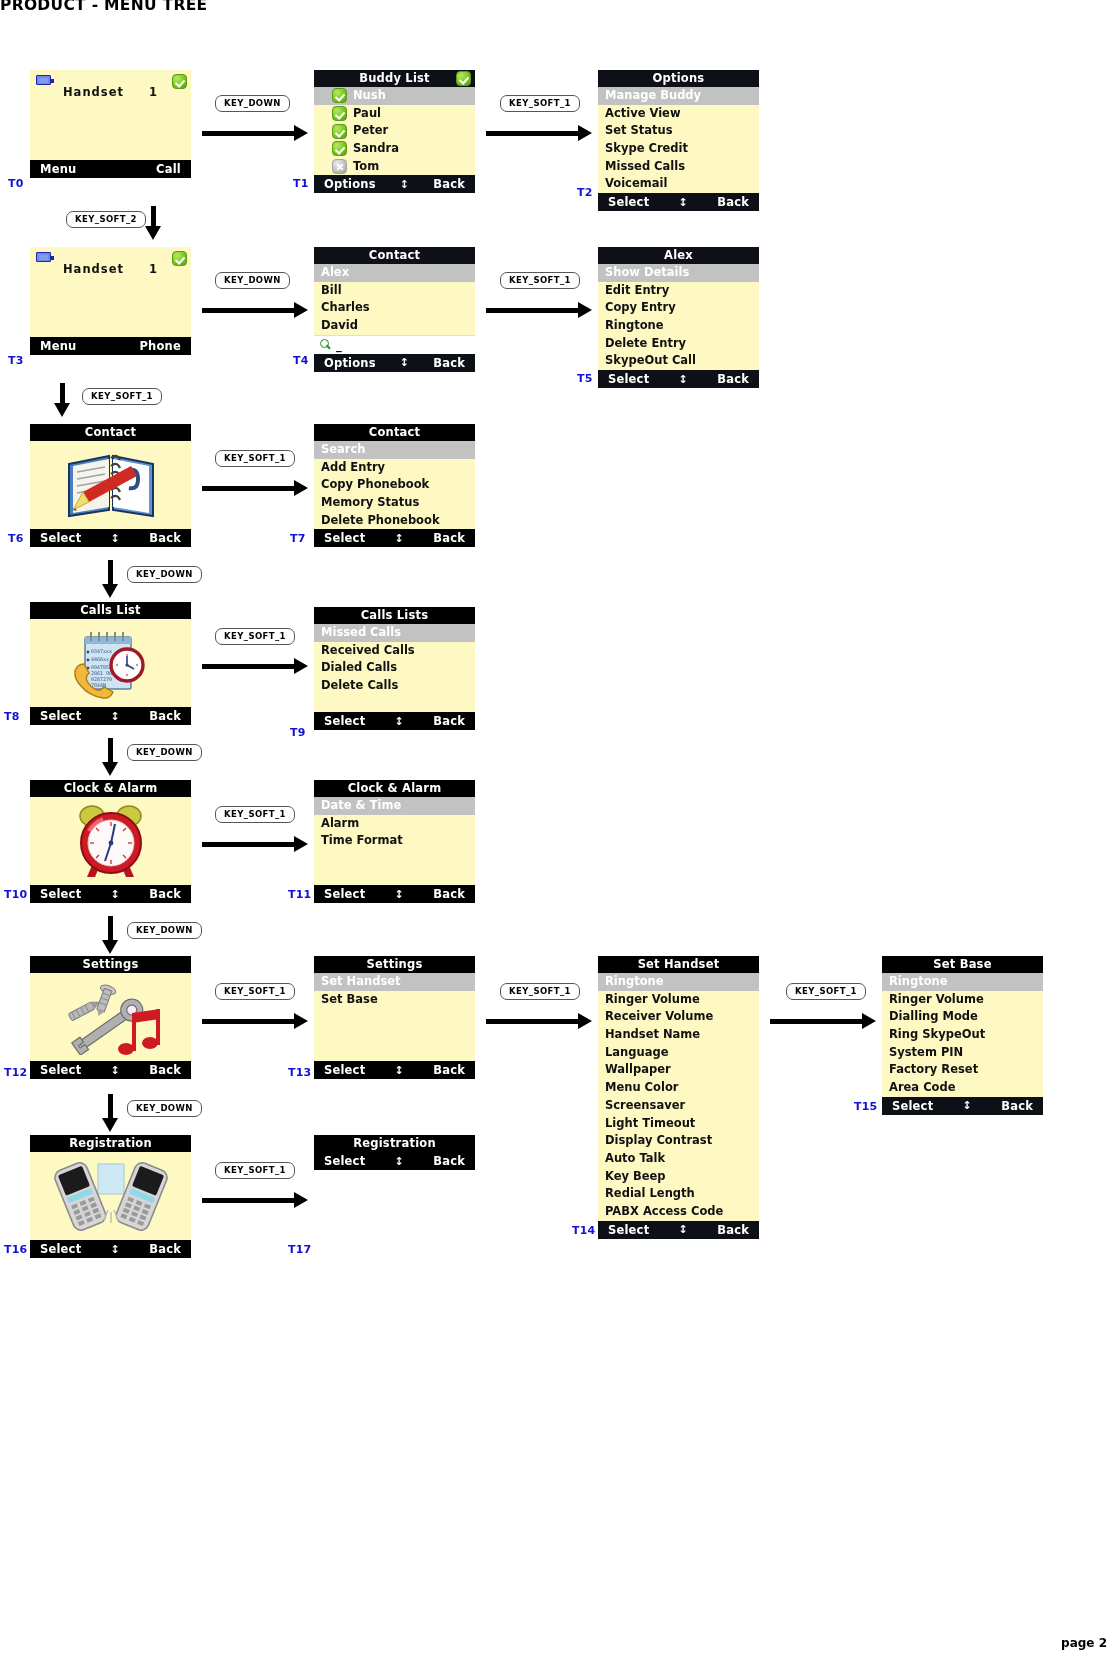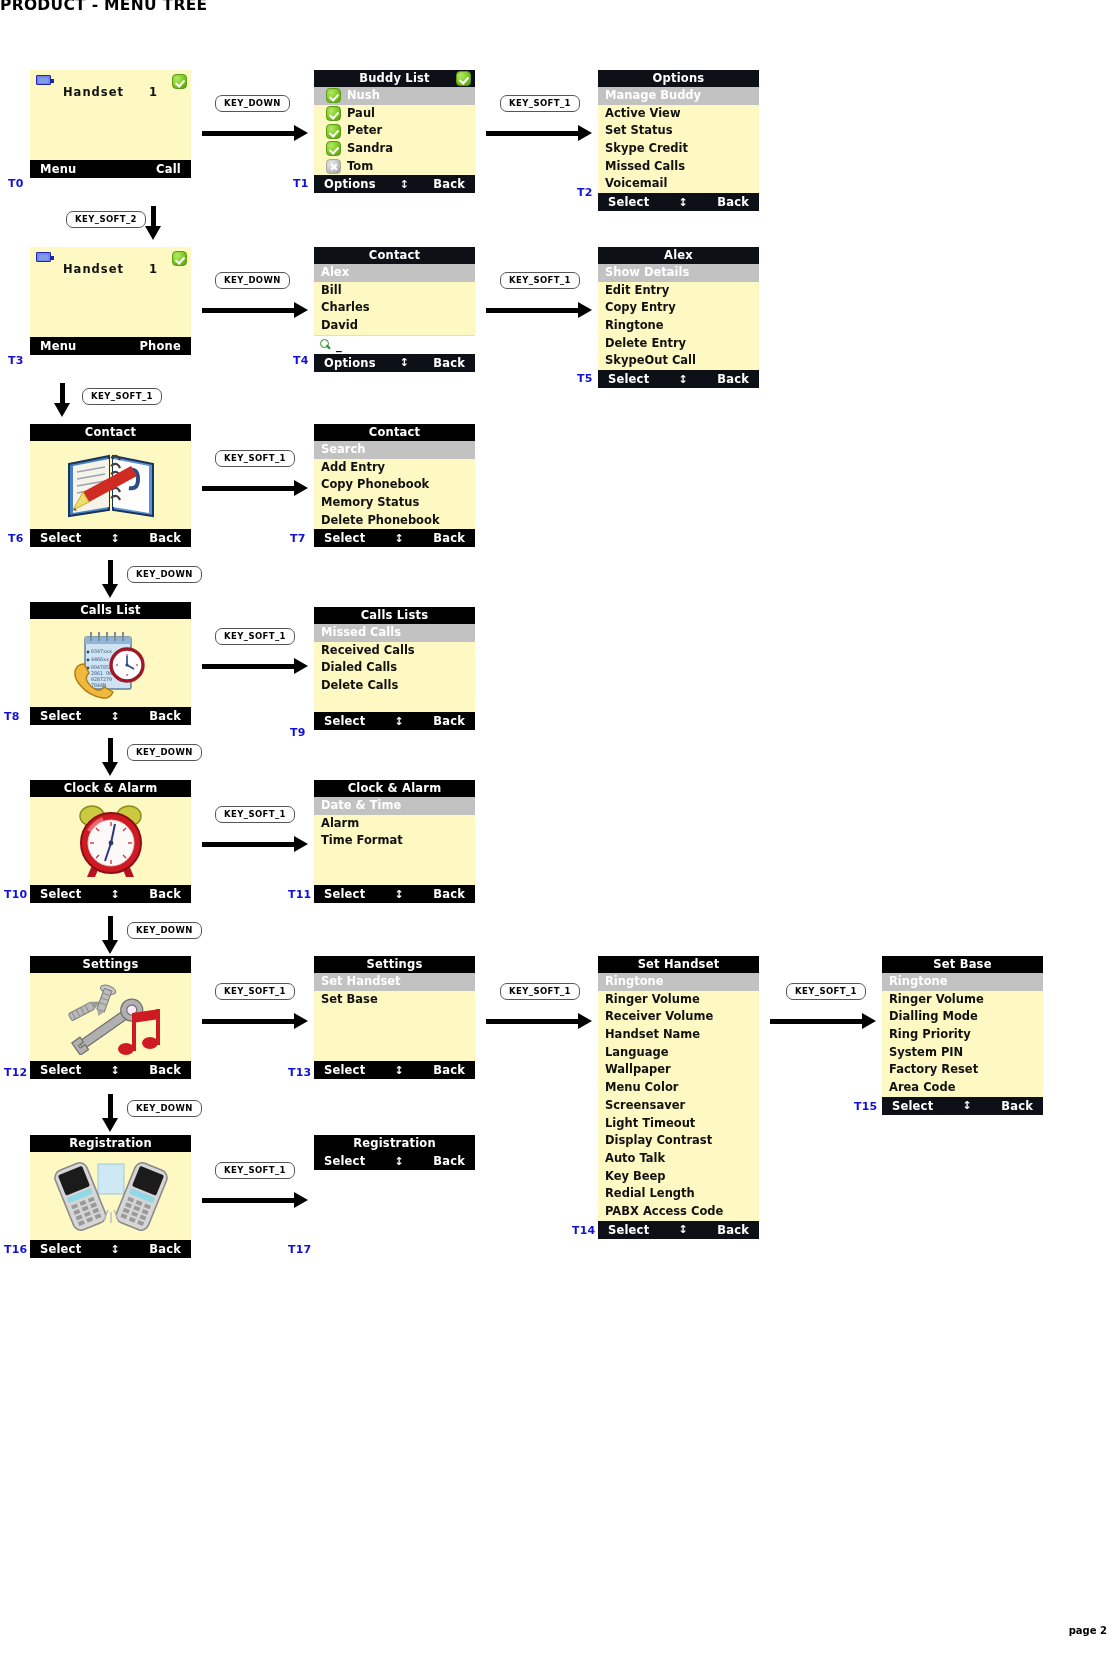--- a/index.html
+++ b/index.html
@@ -19,22 +19,22 @@
     position: absolute;
     left: 0px; top: -4px;
     font-size: 15.5px;
     font-weight: bold;
     letter-spacing: 0.3px;
     color: #000;
     white-space: nowrap;
   }
   .page-footer {
     position: absolute;
-    right: 6px; bottom: 19px;
-    font-size: 10px;
+    right: 6px; bottom: 5px;
+    font-size: 12px;
     font-weight: bold;
     color: #000;
   }
 
   
   .screen {
     position: absolute;
     width: 161px;
     background: #fcecf9;
     border: 0;
@@ -154,21 +154,21 @@
     overflow: hidden;
   }
   .menulist .row.sel {
     background: #c2c2c2;
     color: #ffffff;
   }
   .menulist .row.withicon {
     display: flex;
     align-items: center;
     gap: 6px;
-    padding-left: 12px;
+    padding-left: 18px;
   }
   .menulist .row.withicon .lbl { line-height: 1; }
   .menulist .row.sel.withicon .lbl { color: #ffffff; }
 
   .search-row {
     height: 19px;
     background: #ffffff;
     display: flex;
     align-items: center;
     gap: 5px;
@@ -763,21 +763,21 @@
   </div>
 
   <div class="screen menulist" style="left:882px; top:956px;">
     <div class="titlebar plainblack">
       <span>Set Base</span>
     </div>
     <div class="body">
       <div class="row sel">Ringtone</div>
       <div class="row">Ringer Volume</div>
       <div class="row">Dialling Mode</div>
-      <div class="row">Ring Priority</div>
+      <div class="row">Ring SkypeOut</div>
       <div class="row">System PIN</div>
       <div class="row">Factory Reset</div>
       <div class="row">Area Code</div>
     </div>
     <div class="softbar">
       <span>Select</span>
       <span class="mid">↕</span>
       <span>Back</span>
     </div>
   </div>

